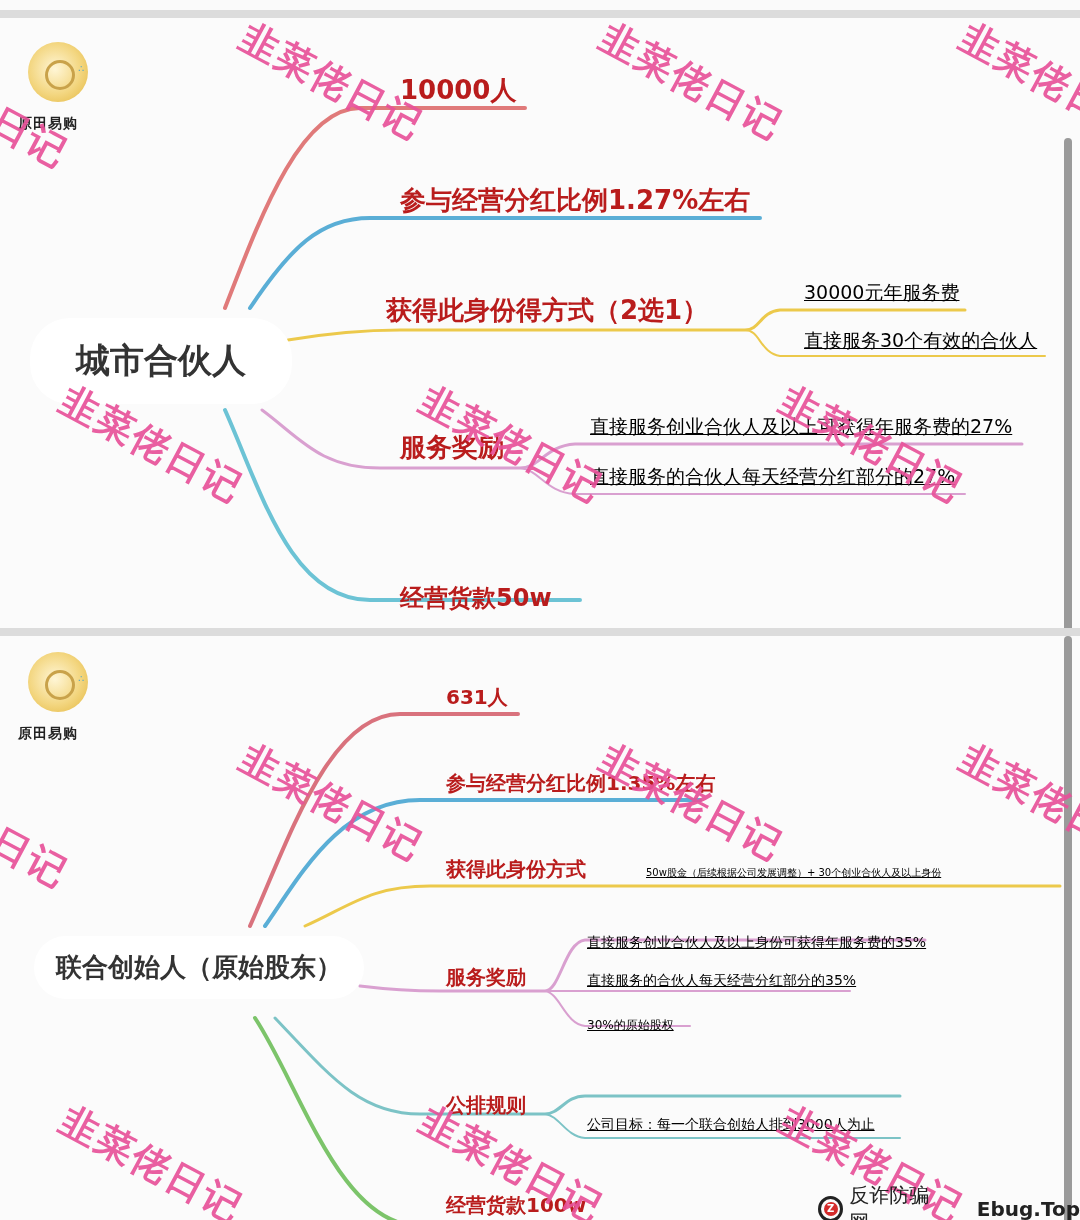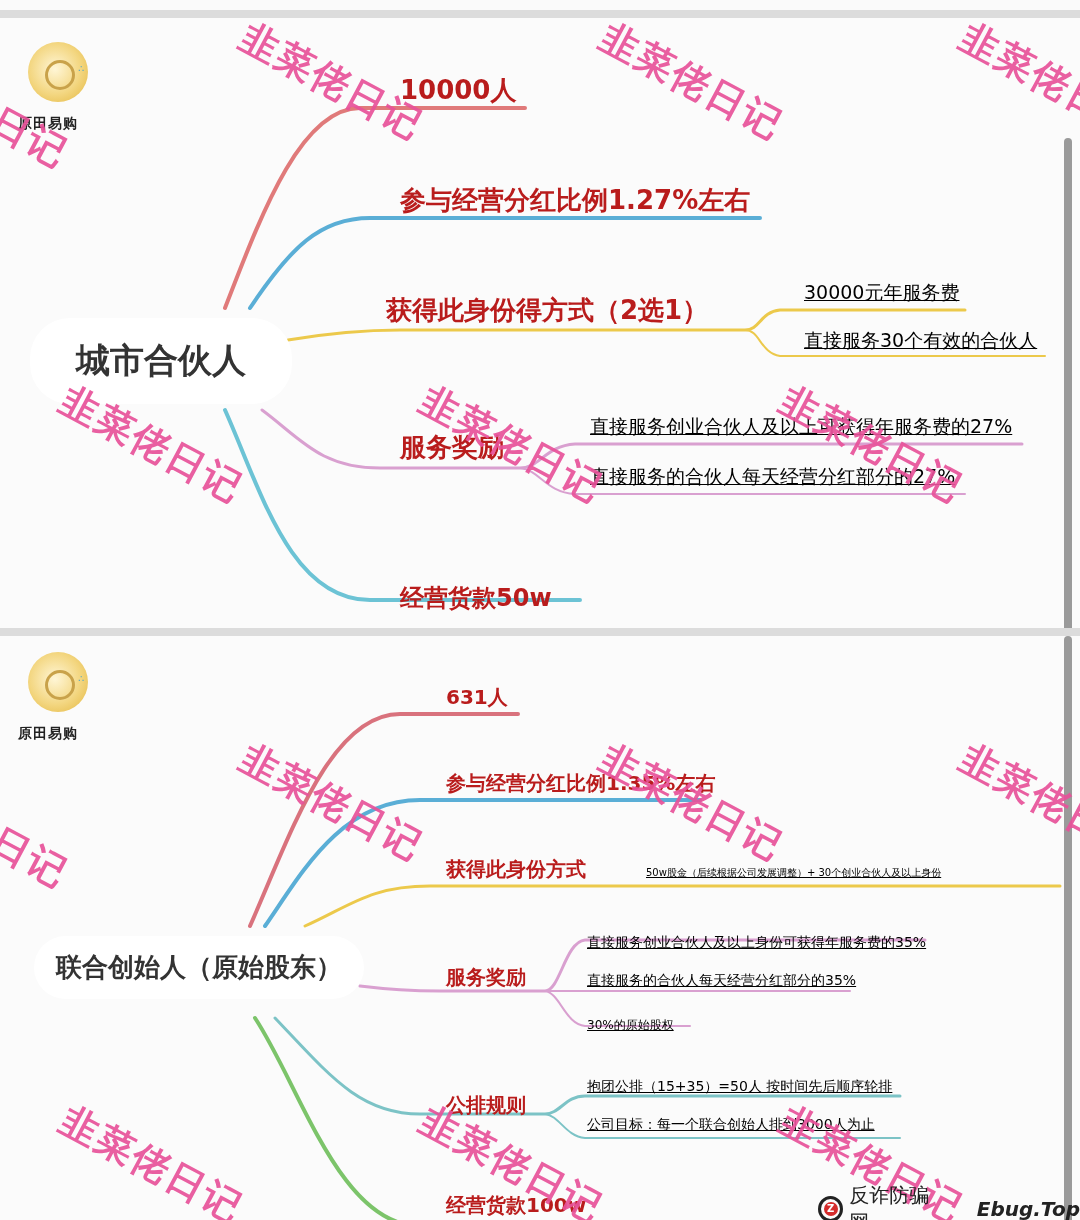--- a/index.html
+++ b/index.html
@@ -15,21 +15,21 @@
   .logo .mark:after{content:"";position:absolute;left:17px;top:18px;width:24px;height:24px;border:3px solid #c9a24a;border-radius:50%;}
   .logo .drops{position:absolute;left:60px;top:22px;color:#4aa7c9;font-size:10px;line-height:10px;}
   .logo .name{font-size:14px;font-weight:bold;color:#222;margin-top:13px;letter-spacing:1px;}
   .root{position:absolute;font-weight:bold;color:#333;background:#fff;border-radius:40px;}
   .node{position:absolute;font-weight:bold;color:#b91c1c;white-space:nowrap;}
   .leaf{position:absolute;color:#000000;white-space:nowrap;text-decoration:underline;}
   .wm{position:absolute;color:#e8529a;font-weight:bold;font-size:38px;transform:rotate(28deg);transform-origin:left top;white-space:nowrap;opacity:.92;letter-spacing:2px;}
   .brand{position:absolute;left:818px;top:1182px;display:flex;align-items:center;gap:6px;font-size:20px;color:#222;}
   .brand .ic{width:26px;height:26px;border-radius:50%;border:3px solid #222;box-sizing:border-box;display:flex;align-items:center;justify-content:center;}
   .brand .ic span{width:14px;height:14px;border-radius:50%;background:#d42b2b;color:#fff;font-size:10px;line-height:14px;text-align:center;font-weight:bold;}
-  .brand .en{font-weight:bold;font-style:italic;margin-left:26px;}
+  .brand .en{font-weight:bold;margin-left:26px;}
 </style>
 </head>
 <body>
 
 <div class="topstrip"></div>
 
 <div class="panel" id="panel1">
   <svg class="lines" width="1080" height="620">
     <g fill="none" stroke-linecap="round">
       <path d="M225 290 C 260 200, 300 90, 360 90 L 525 90" stroke="#e07a7a" stroke-width="4"></path>
@@ -88,21 +88,20 @@
 
   <div class="node" style="left:446px;top:48px;font-size:20px;">631人</div>
   <div class="node" style="left:446px;top:134px;font-size:20px;">参与经营分红比例1.35%左右</div>
   <div class="node" style="left:446px;top:220px;font-size:20px;">获得此身份方式</div>
   <div class="leaf" style="left:646px;top:230px;font-size:10px;">50w股金（后续根据公司发展调整）+ 30个创业合伙人及以上身份</div>
   <div class="node" style="left:446px;top:328px;font-size:20px;">服务奖励</div>
   <div class="leaf" style="left:587px;top:298px;font-size:14px;">直接服务创业合伙人及以上身份可获得年服务费的35%</div>
   <div class="leaf" style="left:587px;top:336px;font-size:14px;">直接服务的合伙人每天经营分红部分的35%</div>
   <div class="leaf" style="left:587px;top:373px;font-size:12px;margin-top:8px;">30%的原始股权</div>
   <div class="node" style="left:446px;top:456px;font-size:20px;">公排规则</div>
-  <div class="leaf" style="left:587px;top:442px;font-size:14px;">抱团公排（15+35）=50人 按时间先后顺序轮排</div>
   <div class="leaf" style="left:587px;top:480px;font-size:14px;text-align:center;">公司目标：每一个联合创始人排到3000人为止</div>
   <div class="node" style="left:446px;top:556px;font-size:20px;">经营货款100w</div>
 </div>
 
 <div class="wm" style="left:255px;top:12px;">韭菜佬日记</div>
 <div class="wm" style="left:615px;top:12px;">韭菜佬日记</div>
 <div class="wm" style="left:975px;top:12px;">韭菜佬日记</div>
 <div class="wm" style="left:-100px;top:40px;">韭菜佬日记</div>
 <div class="wm" style="left:75px;top:375px;">韭菜佬日记</div>
 <div class="wm" style="left:435px;top:375px;">韭菜佬日记</div>

